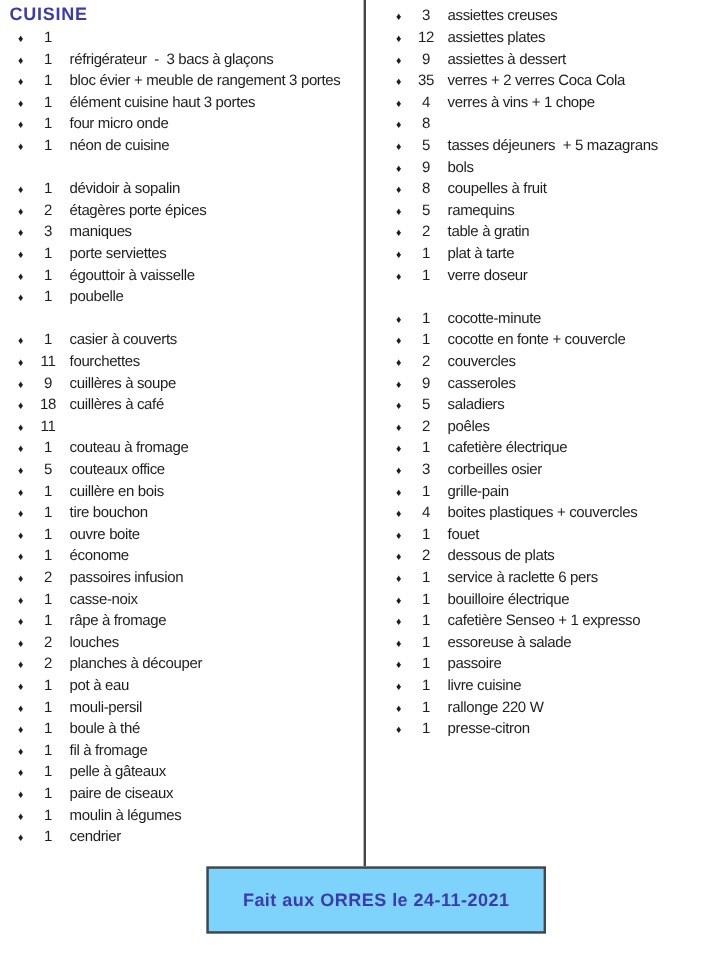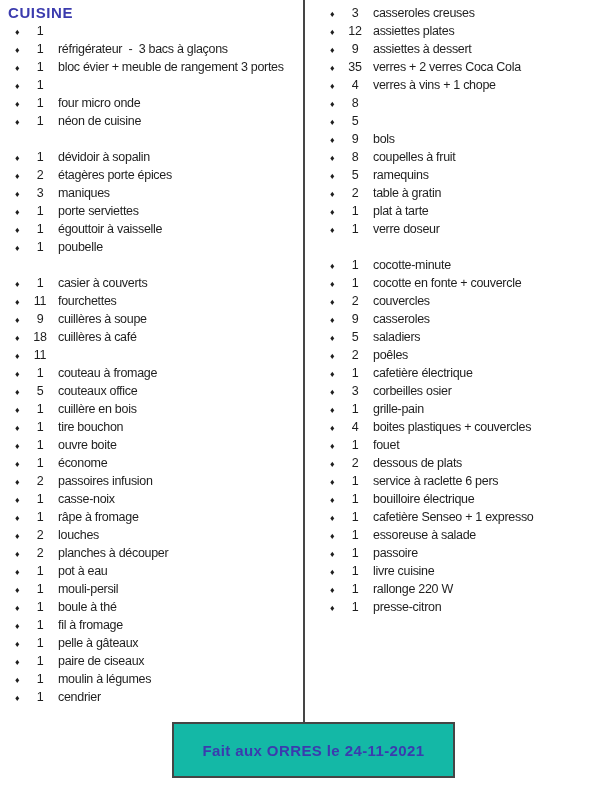--- a/index.html
+++ b/index.html
@@ -35,21 +35,21 @@
     position:absolute;
     left:303px; top:0;
     width:2px; height:722px;
     background:#454545;
   }
   .footer-box {
     position:absolute;
     left:172px; top:722px;
     width:279px; height:52px;
     border:2px solid #454545;
-    background:#14b8a6;
+    background:#7dd3fc;
     display:flex; align-items:center; justify-content:center;
   }
   .footer-text {
     font-size:15px; font-weight:bold;
     color:#3b3bae; letter-spacing:0.4px;
   }
 </style>
 </head>
 <body>
 
@@ -67,20 +67,21 @@
           <span class="label">réfrigérateur  -  3 bacs à glaçons</span>
         </div>
         <div class="item">
           <span class="bullet">♦</span>
           <span class="qty">1</span>
           <span class="label">bloc évier + meuble de rangement 3 portes</span>
         </div>
         <div class="item">
           <span class="bullet">♦</span>
           <span class="qty">1</span>
+          <span class="label">élément cuisine haut 3 portes</span>
         </div>
         <div class="item">
           <span class="bullet">♦</span>
           <span class="qty">1</span>
           <span class="label">four micro onde</span>
         </div>
         <div class="item">
           <span class="bullet">♦</span>
           <span class="qty">1</span>
           <span class="label">néon de cuisine</span>
@@ -239,21 +240,21 @@
           <span class="label">cendrier</span>
         </div>
       </div>
     </div>
   <div class="divider"></div>
   <div class="col col-right" id="col-1">
       <div class="group">
         <div class="item">
           <span class="bullet">♦</span>
           <span class="qty">3</span>
-          <span class="label">casseroles creuses</span>
+          <span class="label">assiettes creuses</span>
         </div>
         <div class="item">
           <span class="bullet">♦</span>
           <span class="qty">12</span>
           <span class="label">assiettes plates</span>
         </div>
         <div class="item">
           <span class="bullet">♦</span>
           <span class="qty">9</span>
           <span class="label">assiettes à dessert</span>
@@ -268,20 +269,21 @@
           <span class="qty">4</span>
           <span class="label">verres à vins + 1 chope</span>
         </div>
         <div class="item">
           <span class="bullet">♦</span>
           <span class="qty">8</span>
         </div>
         <div class="item">
           <span class="bullet">♦</span>
           <span class="qty">5</span>
+          <span class="label">tasses déjeuners  + 5 mazagrans</span>
         </div>
         <div class="item">
           <span class="bullet">♦</span>
           <span class="qty">9</span>
           <span class="label">bols</span>
         </div>
         <div class="item">
           <span class="bullet">♦</span>
           <span class="qty">8</span>
           <span class="label">coupelles à fruit</span>

